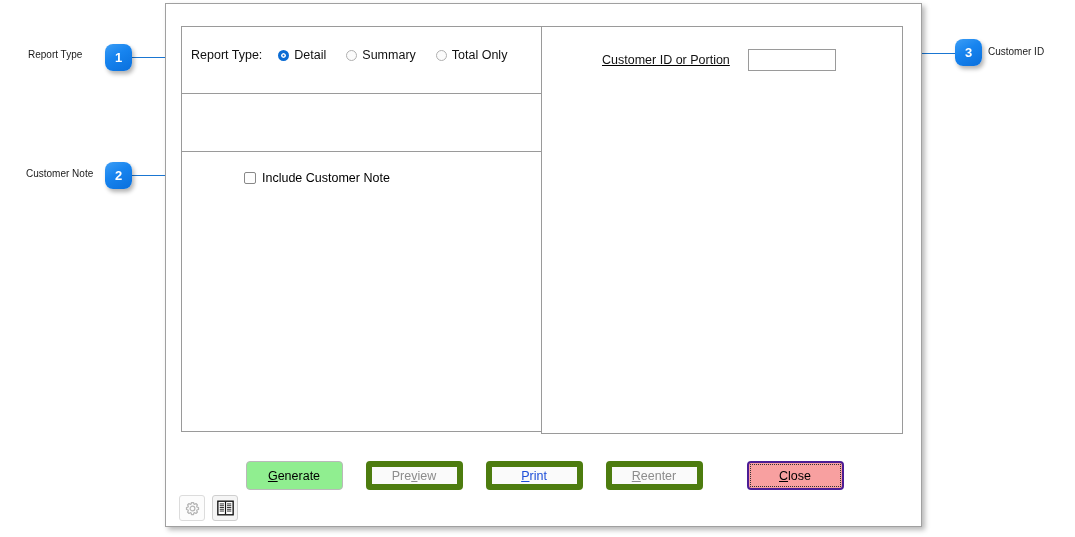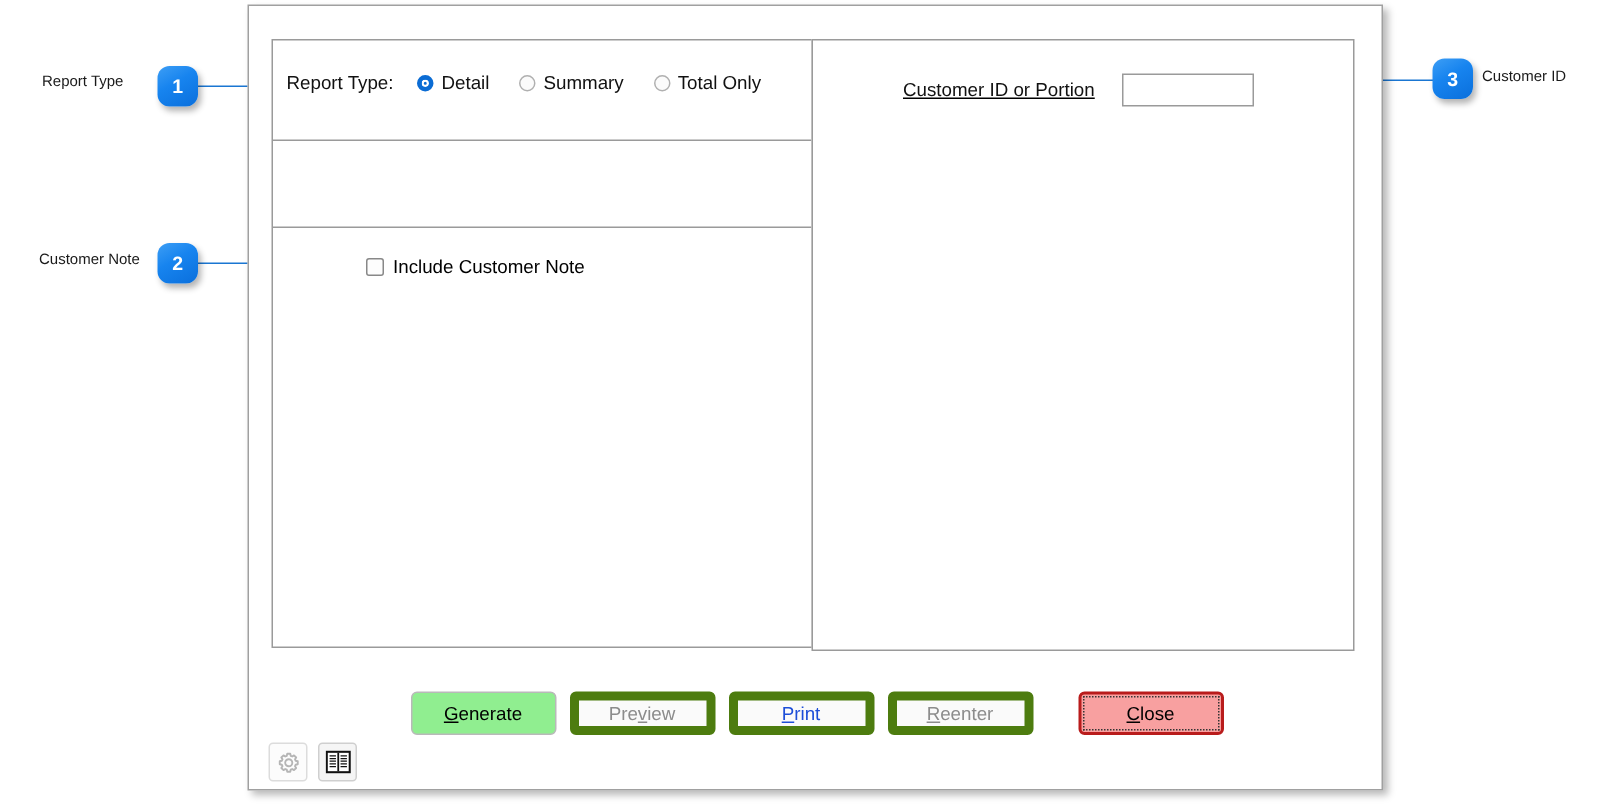--- a/index.html
+++ b/index.html
@@ -187,21 +187,21 @@
   }
 
   
   #button-row {
     position: absolute;
     left: 0;
     top: 457px;
     width: 757px;
     display: flex;
     justify-content: center;
-    gap: 9px;
+    gap: 23px;
   }
   .btn {
     min-width: 97px;
     height: 29px;
     border: 6px solid #4d7c0f;
     border-radius: 4px;
     background: #fafafa;
     color: #8c8c8c;
     font-family: "Liberation Sans", sans-serif;
     font-size: 12.5px;
@@ -216,21 +216,21 @@
   .btn u { text-decoration: underline; }
   .btn.enabled { color: #1d4ed8; }
   .btn.primary {
     background: #90ee90;
     border: 1px solid #b9b9b9;
     color: #000;
     font-weight: normal;
   }
   .btn.danger {
     background: #f8a0a0;
-    border: 2px solid #b91c1c;
+    border: 2px solid #4c1d95;
     color: #000;
     border-radius: 4px;
     position: relative;
     margin-left: 21px;
   }
   .btn.danger .focus-ring {
     position: absolute;
     left: 1px; top: 1px; right: 1px; bottom: 1px;
     border: 1px dotted #333;
     pointer-events: none;

